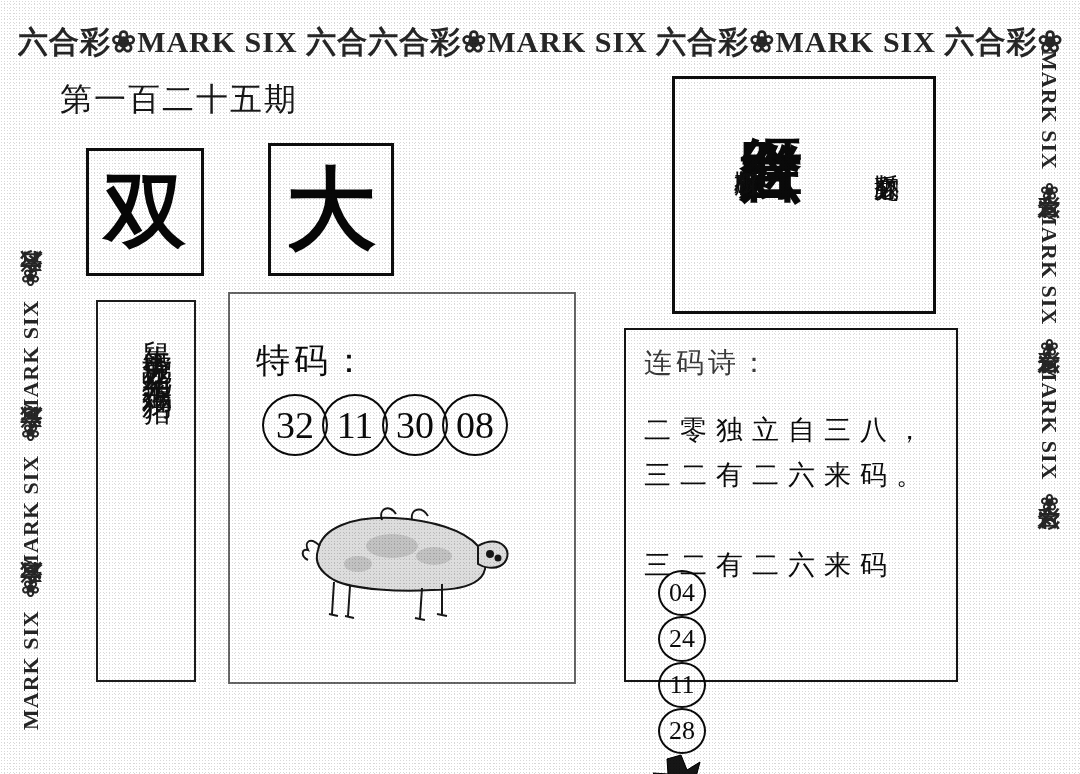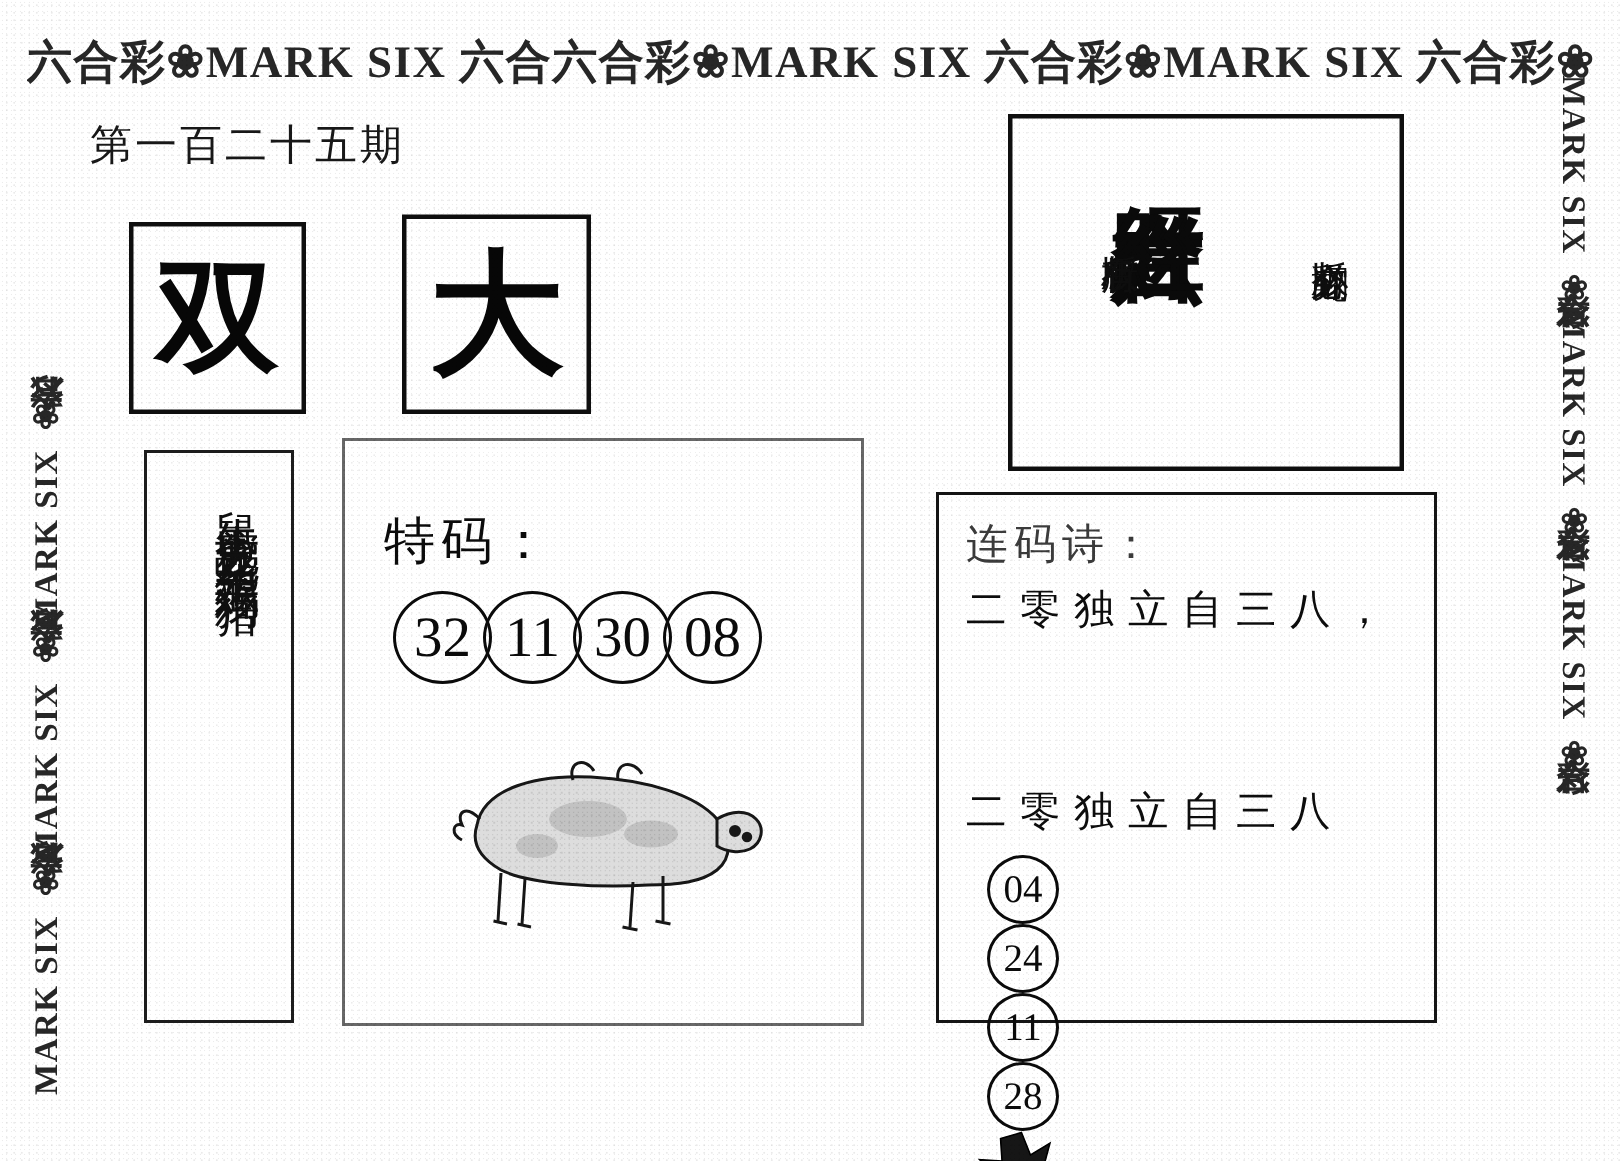--- a/index.html
+++ b/index.html
@@ -44,21 +44,21 @@
     writing-mode: vertical-rl;
   }
   .border-left { left: 16px; transform: rotate(180deg); }
   .border-right { right: 16px; }
 
   
   .issue-title {
     position: absolute;
     left: 60px; top: 78px;
     font-family: "DejaVu Sans", sans-serif;
-    font-size: 28px;
+    font-size: 32px;
     color: #1d1d1d;
     letter-spacing: 2px;
   }
 
   .big-box {
     position: absolute;
     border: 3px solid #141414;
     background: #fefefe;
     display: flex;
     align-items: center;
@@ -192,20 +192,21 @@
     letter-spacing: 4px;
     color: #0c4a6e;
   }
   .poem-line {
     position: absolute;
     left: 18px;
     font-size: 27px;
     letter-spacing: 9px;
     color: #121212;
     white-space: nowrap;
+    margin-top: 24px;
   }
   #poem-l0 { top: 58px; }
   #poem-l1 { top: 103px; }
   #poem-l2 { top: 148px; }
   #poem-l3 { top: 193px; }
 
   #poem-balls { left: 28px; top: 240px; flex-direction: column; }
   #poem-balls .ball {
     width: 44px; height: 42px;
     font-size: 26px;
@@ -300,21 +301,22 @@
 
   <div id="logo-box">
     <div id="logo-main">六合財經</div>
     <div id="logo-left">版权所有</div>
     <div id="logo-right">翻版必究</div>
   </div>
 
   <div id="poem-panel">
     <div id="poem-title">连码诗：</div>
     <div class="poem-line" id="poem-l0">二零独立自三八，</div>
-    <div class="poem-line" id="poem-l3">二零独立自三八</div>
+    <div class="poem-line" id="poem-l1">三二有二六来码。</div>
+    <div class="poem-line" id="poem-l3">三二有二六来码</div>
 
     <div class="ball-row" id="poem-balls">
       <span class="ball">04</span>
       <span class="ball">24</span>
       <span class="ball">11</span>
       <span class="ball">28</span>
       <span id="burst">
         <svg viewBox="0 0 62 62" width="62" height="62" aria-hidden="true">
           <polygon points="31,1 37,16 50,8 46,23 61,24 49,33 60,44 45,43 47,58 34,49 28,61 23,48 11,56 12,41 1,38 13,30 3,19 18,20 17,5" fill="#1b1b1b" stroke="#000" stroke-width="1"></polygon>
         </svg>

